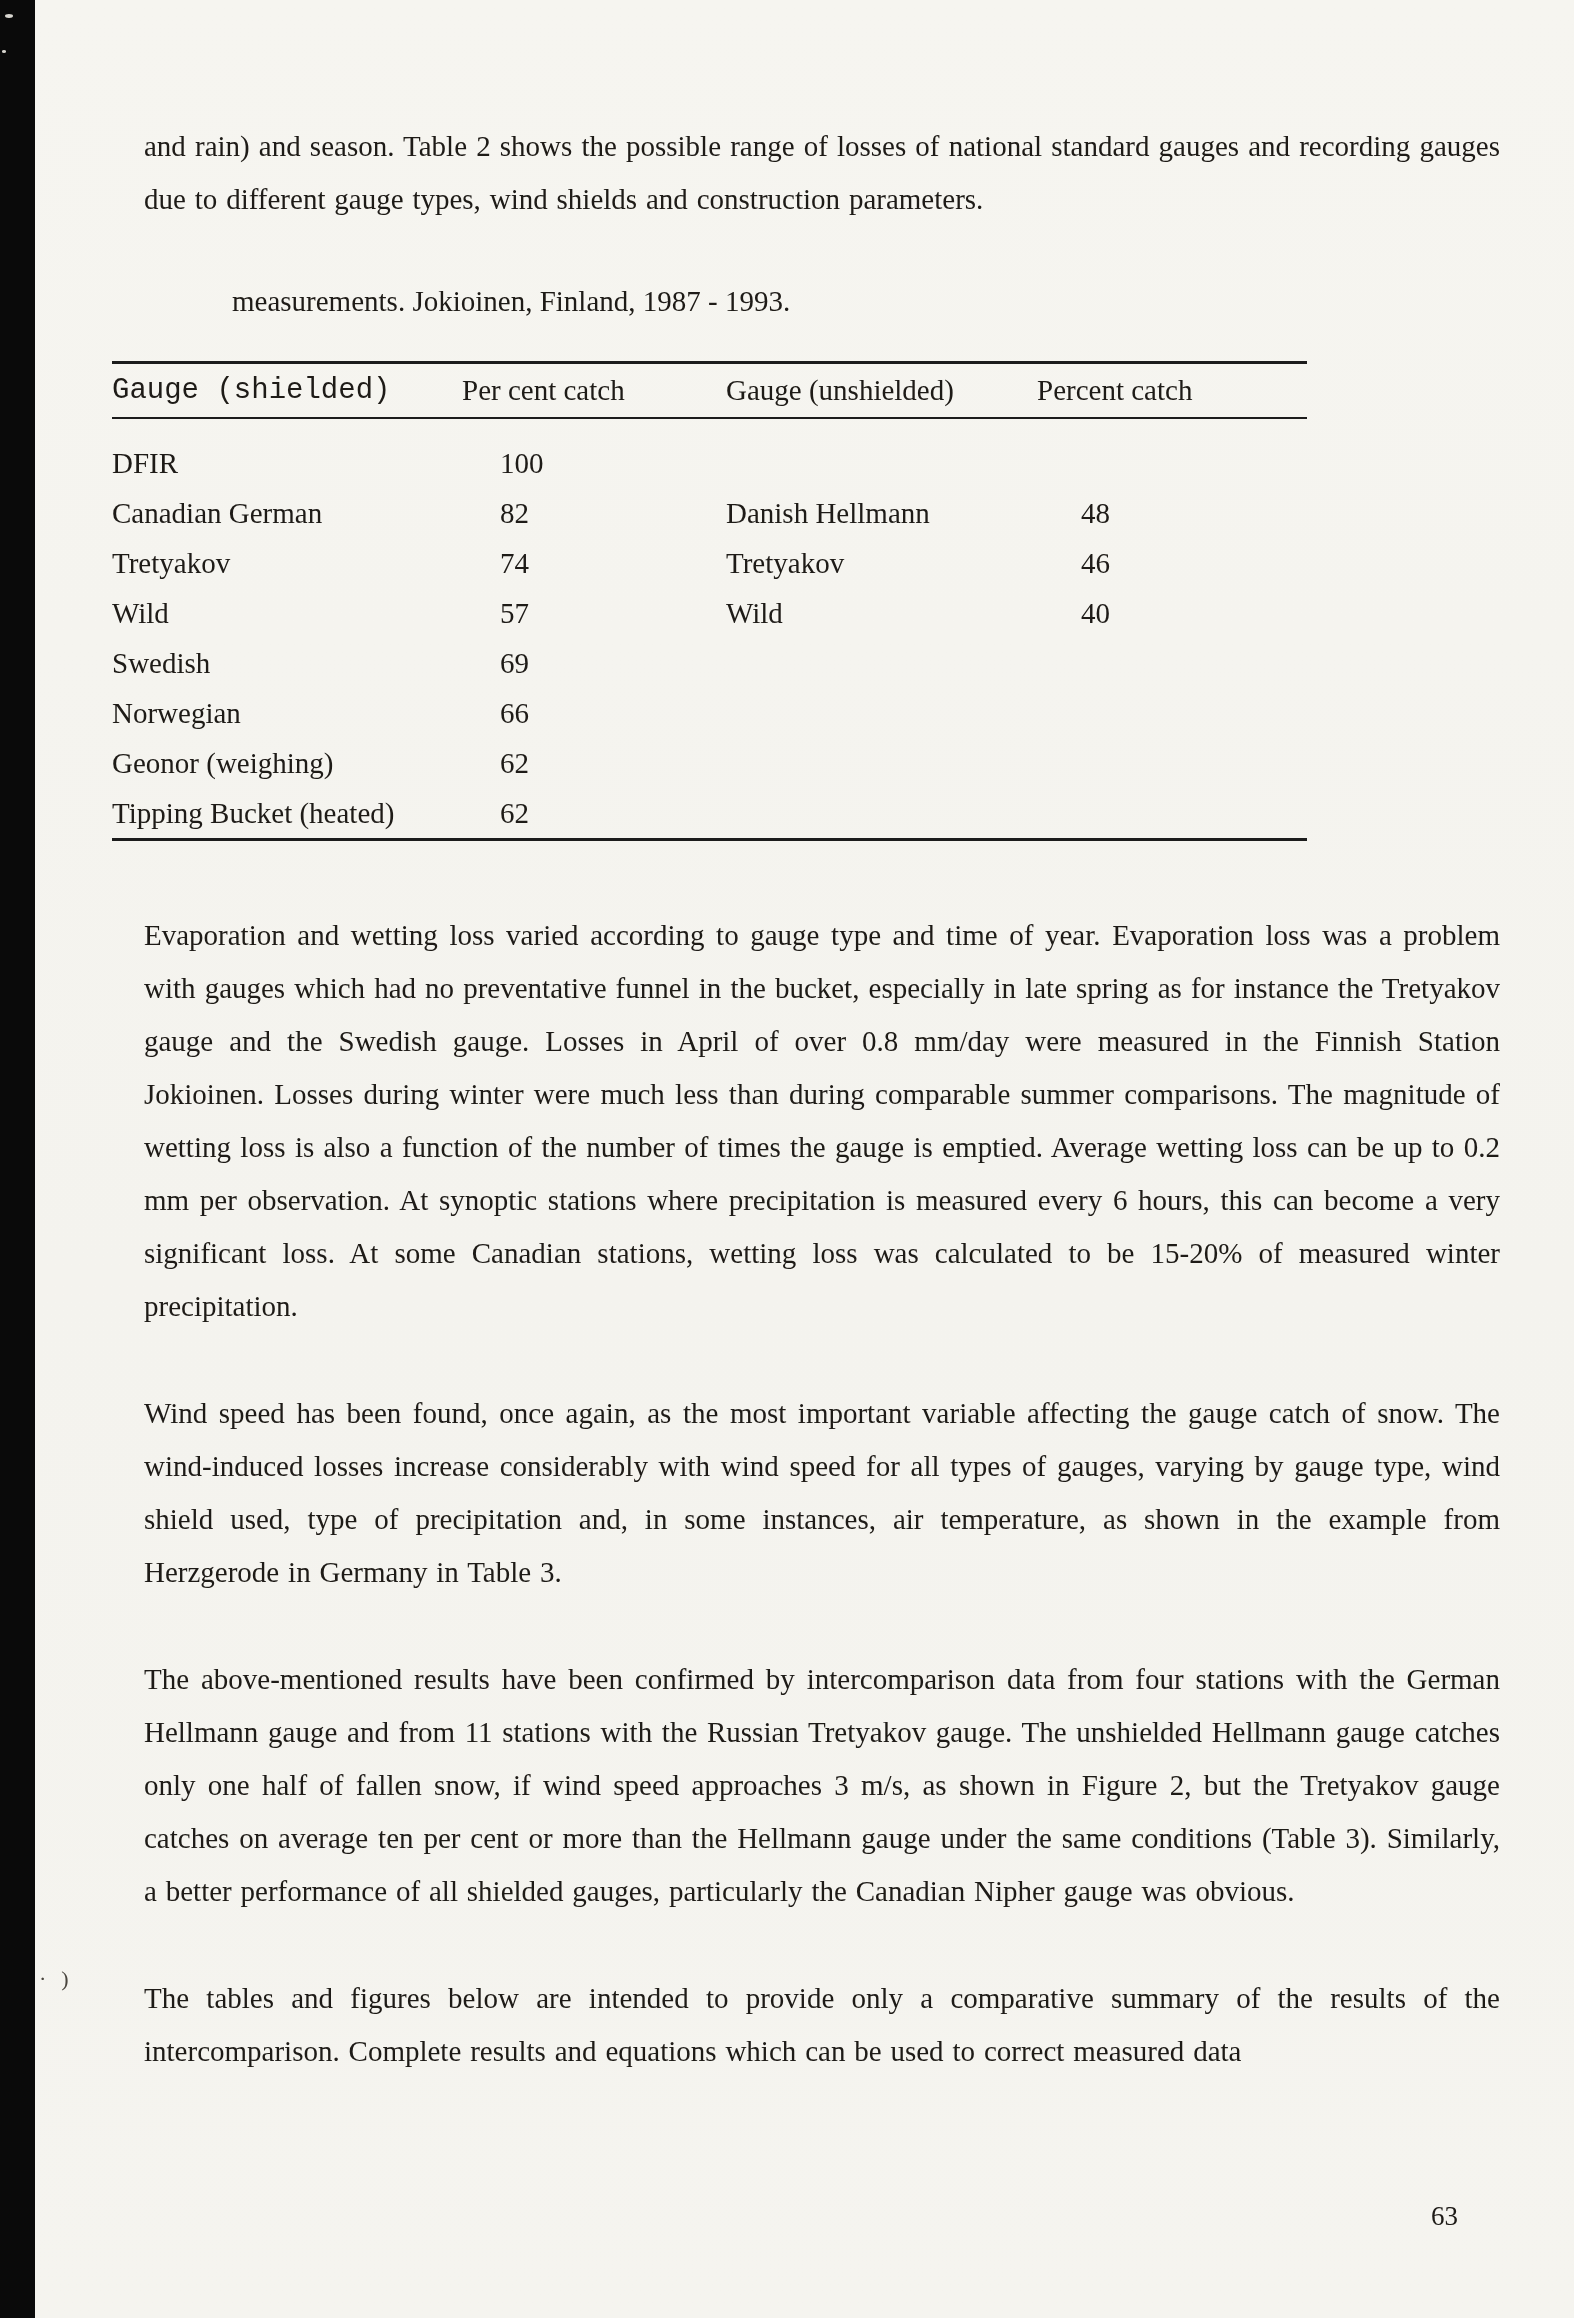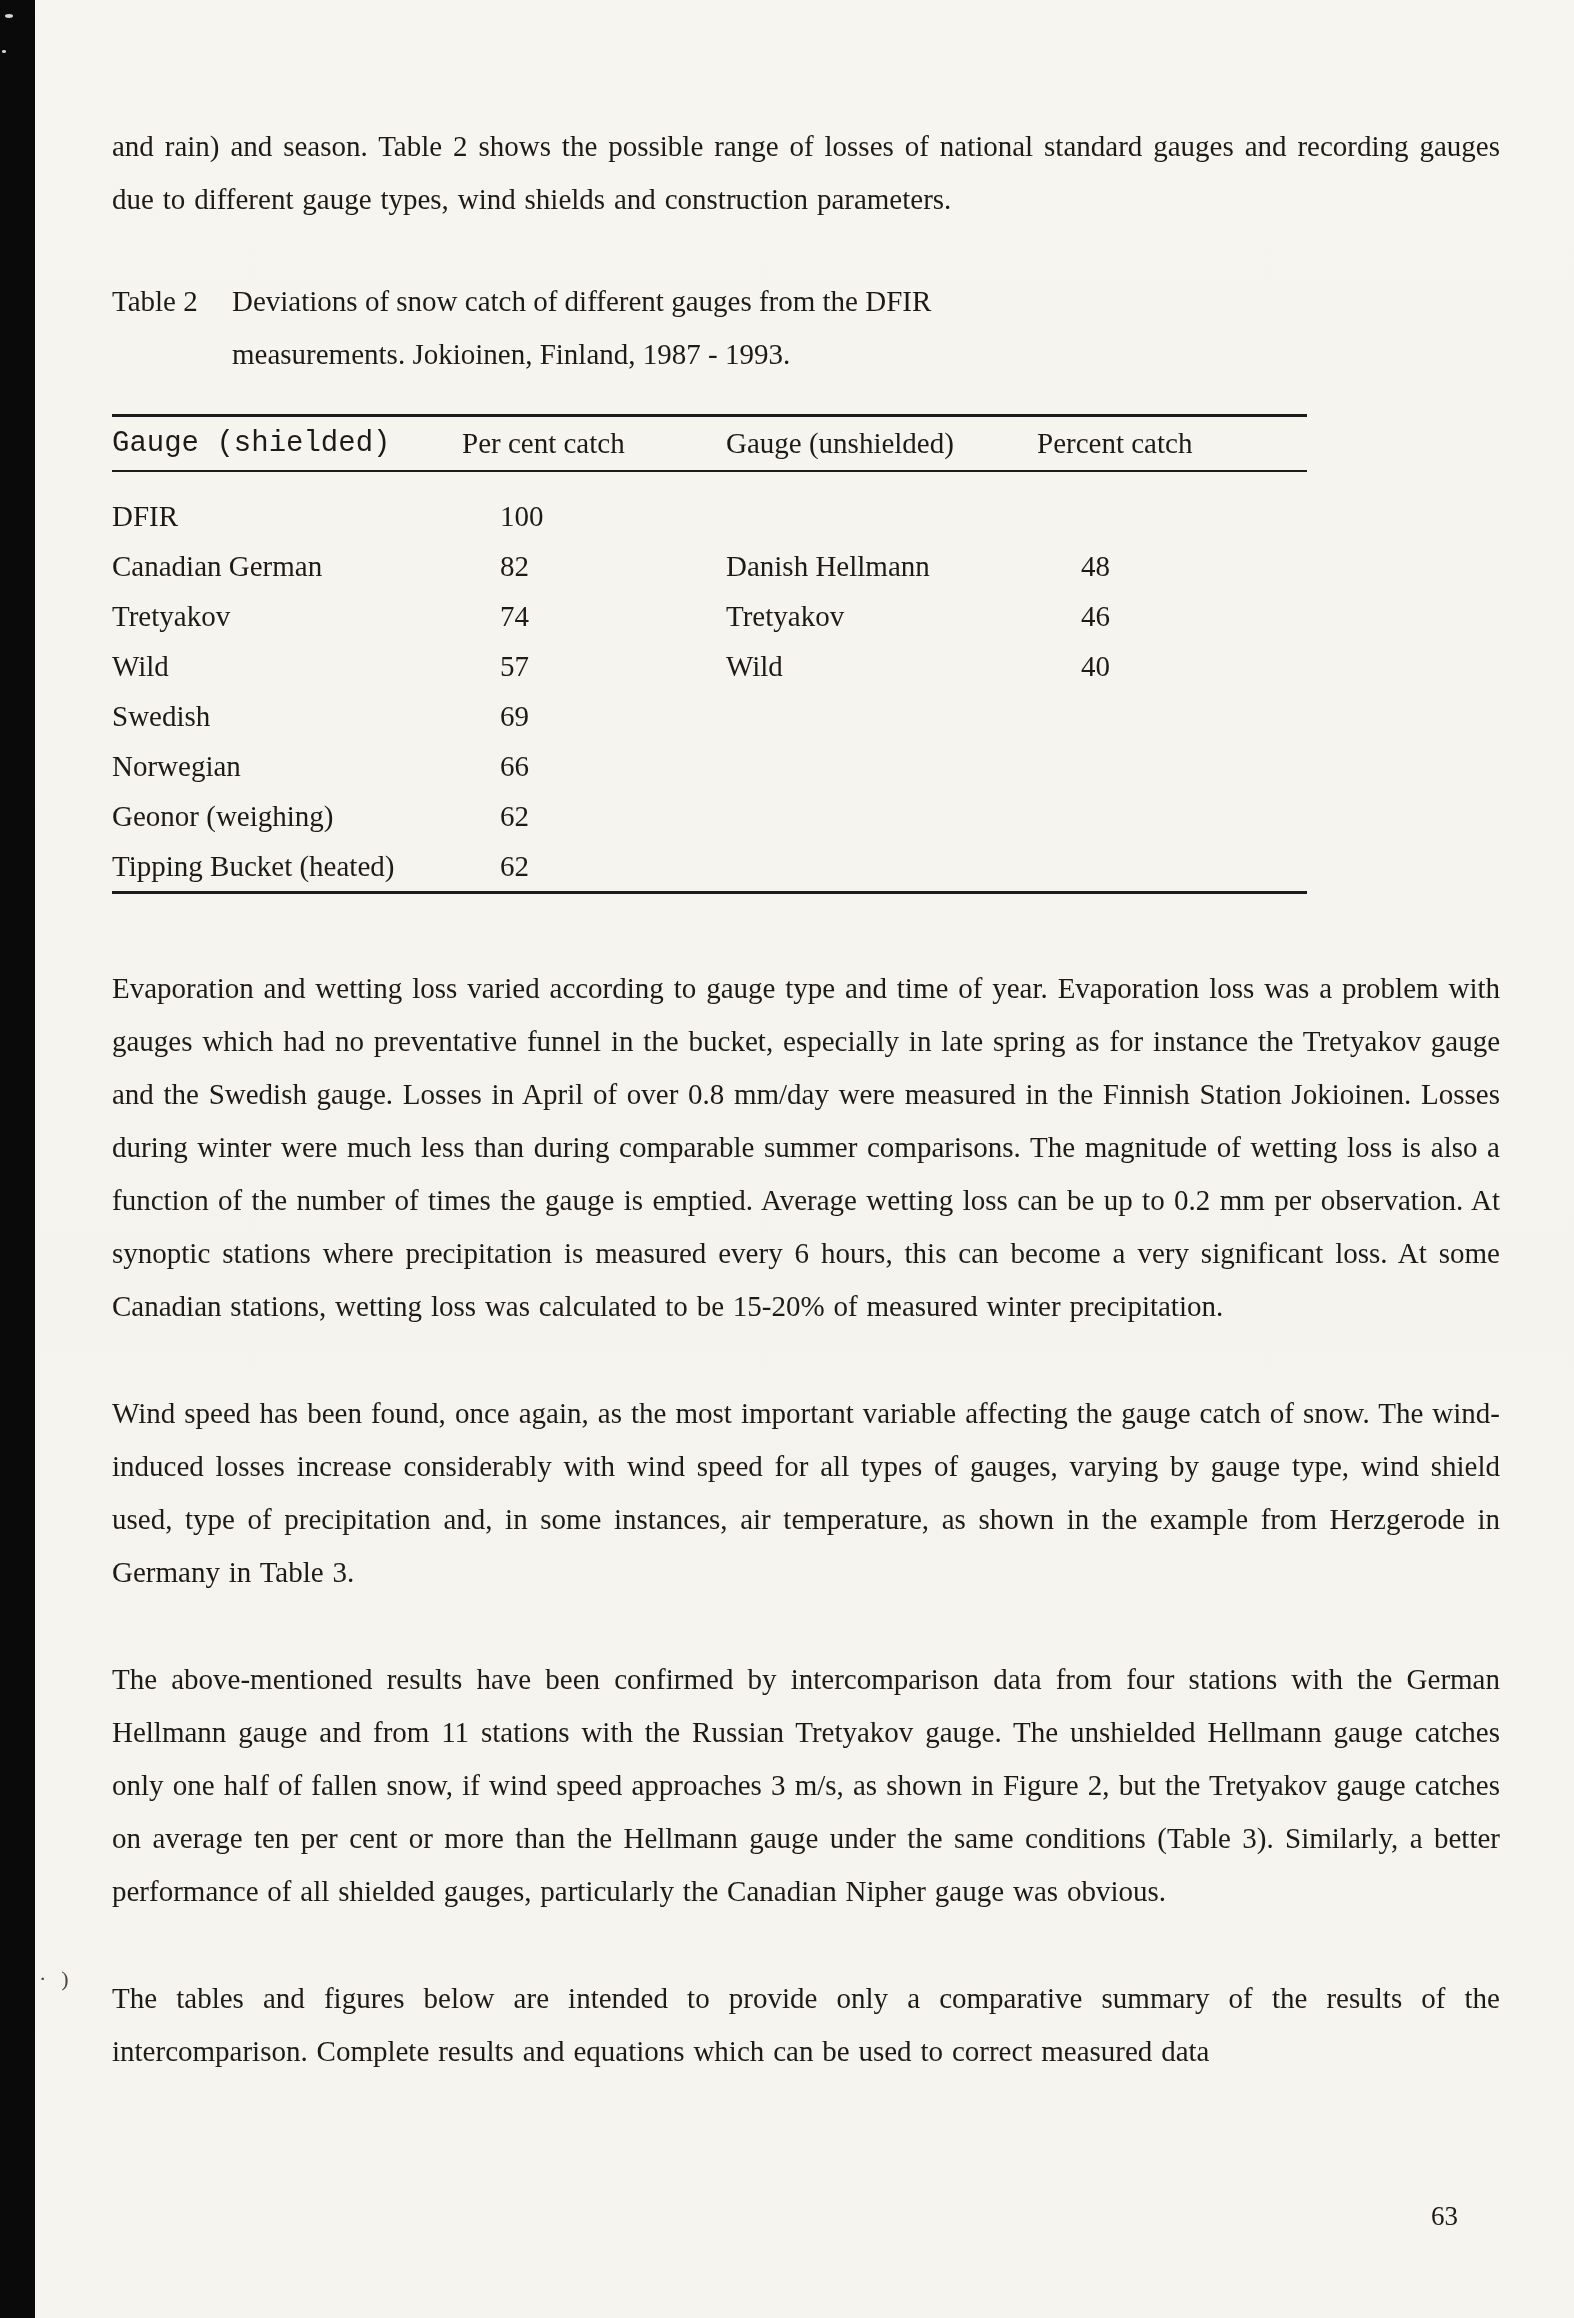--- a/index.html
+++ b/index.html
@@ -27,20 +27,21 @@
   .speck.s2{left:1.6px;top:50px;width:4.7px;height:3.1px;}
   .content{
     position:absolute;left:112px;top:120px;width:1388px;
   }
   .para{
     font-size:29px;
     line-height:53px;
     text-align:justify;
     color:var(--ink);
     word-spacing:1.6px;
+    margin-left:32px;
   }
   .caption{
     margin-top:49px;
     font-size:29px;
     line-height:53px;
   }
   .caption-label{
     display:inline-block;
     width:120px;
   }
@@ -103,23 +104,20 @@
 <div class="scan-bar">
   <span class="speck s1"></span>
   <span class="speck s2"></span>
 </div>
 
 <div class="content">
 
   <p class="para">and rain) and season. Table 2 shows the possible range of losses of national standard gauges and recording gauges due to different gauge types, wind shields and construction parameters.</p>
 
   <div class="caption">
-    <div>
-      <span class="caption-label">Table 2</span><span>Deviations of snow catch of different gauges from the DFIR</span>
-    </div>
     <div class="caption-line2">measurements. Jokioinen, Finland, 1987 - 1993.</div>
   </div>
 
   <table class="gauge-table">
     <thead>
       <tr>
         <th class="c0">Gauge (shielded)</th>
         <th class="c1">Per cent catch</th>
         <th class="c2">Gauge (unshielded)</th>
         <th class="c3">Percent catch</th>

